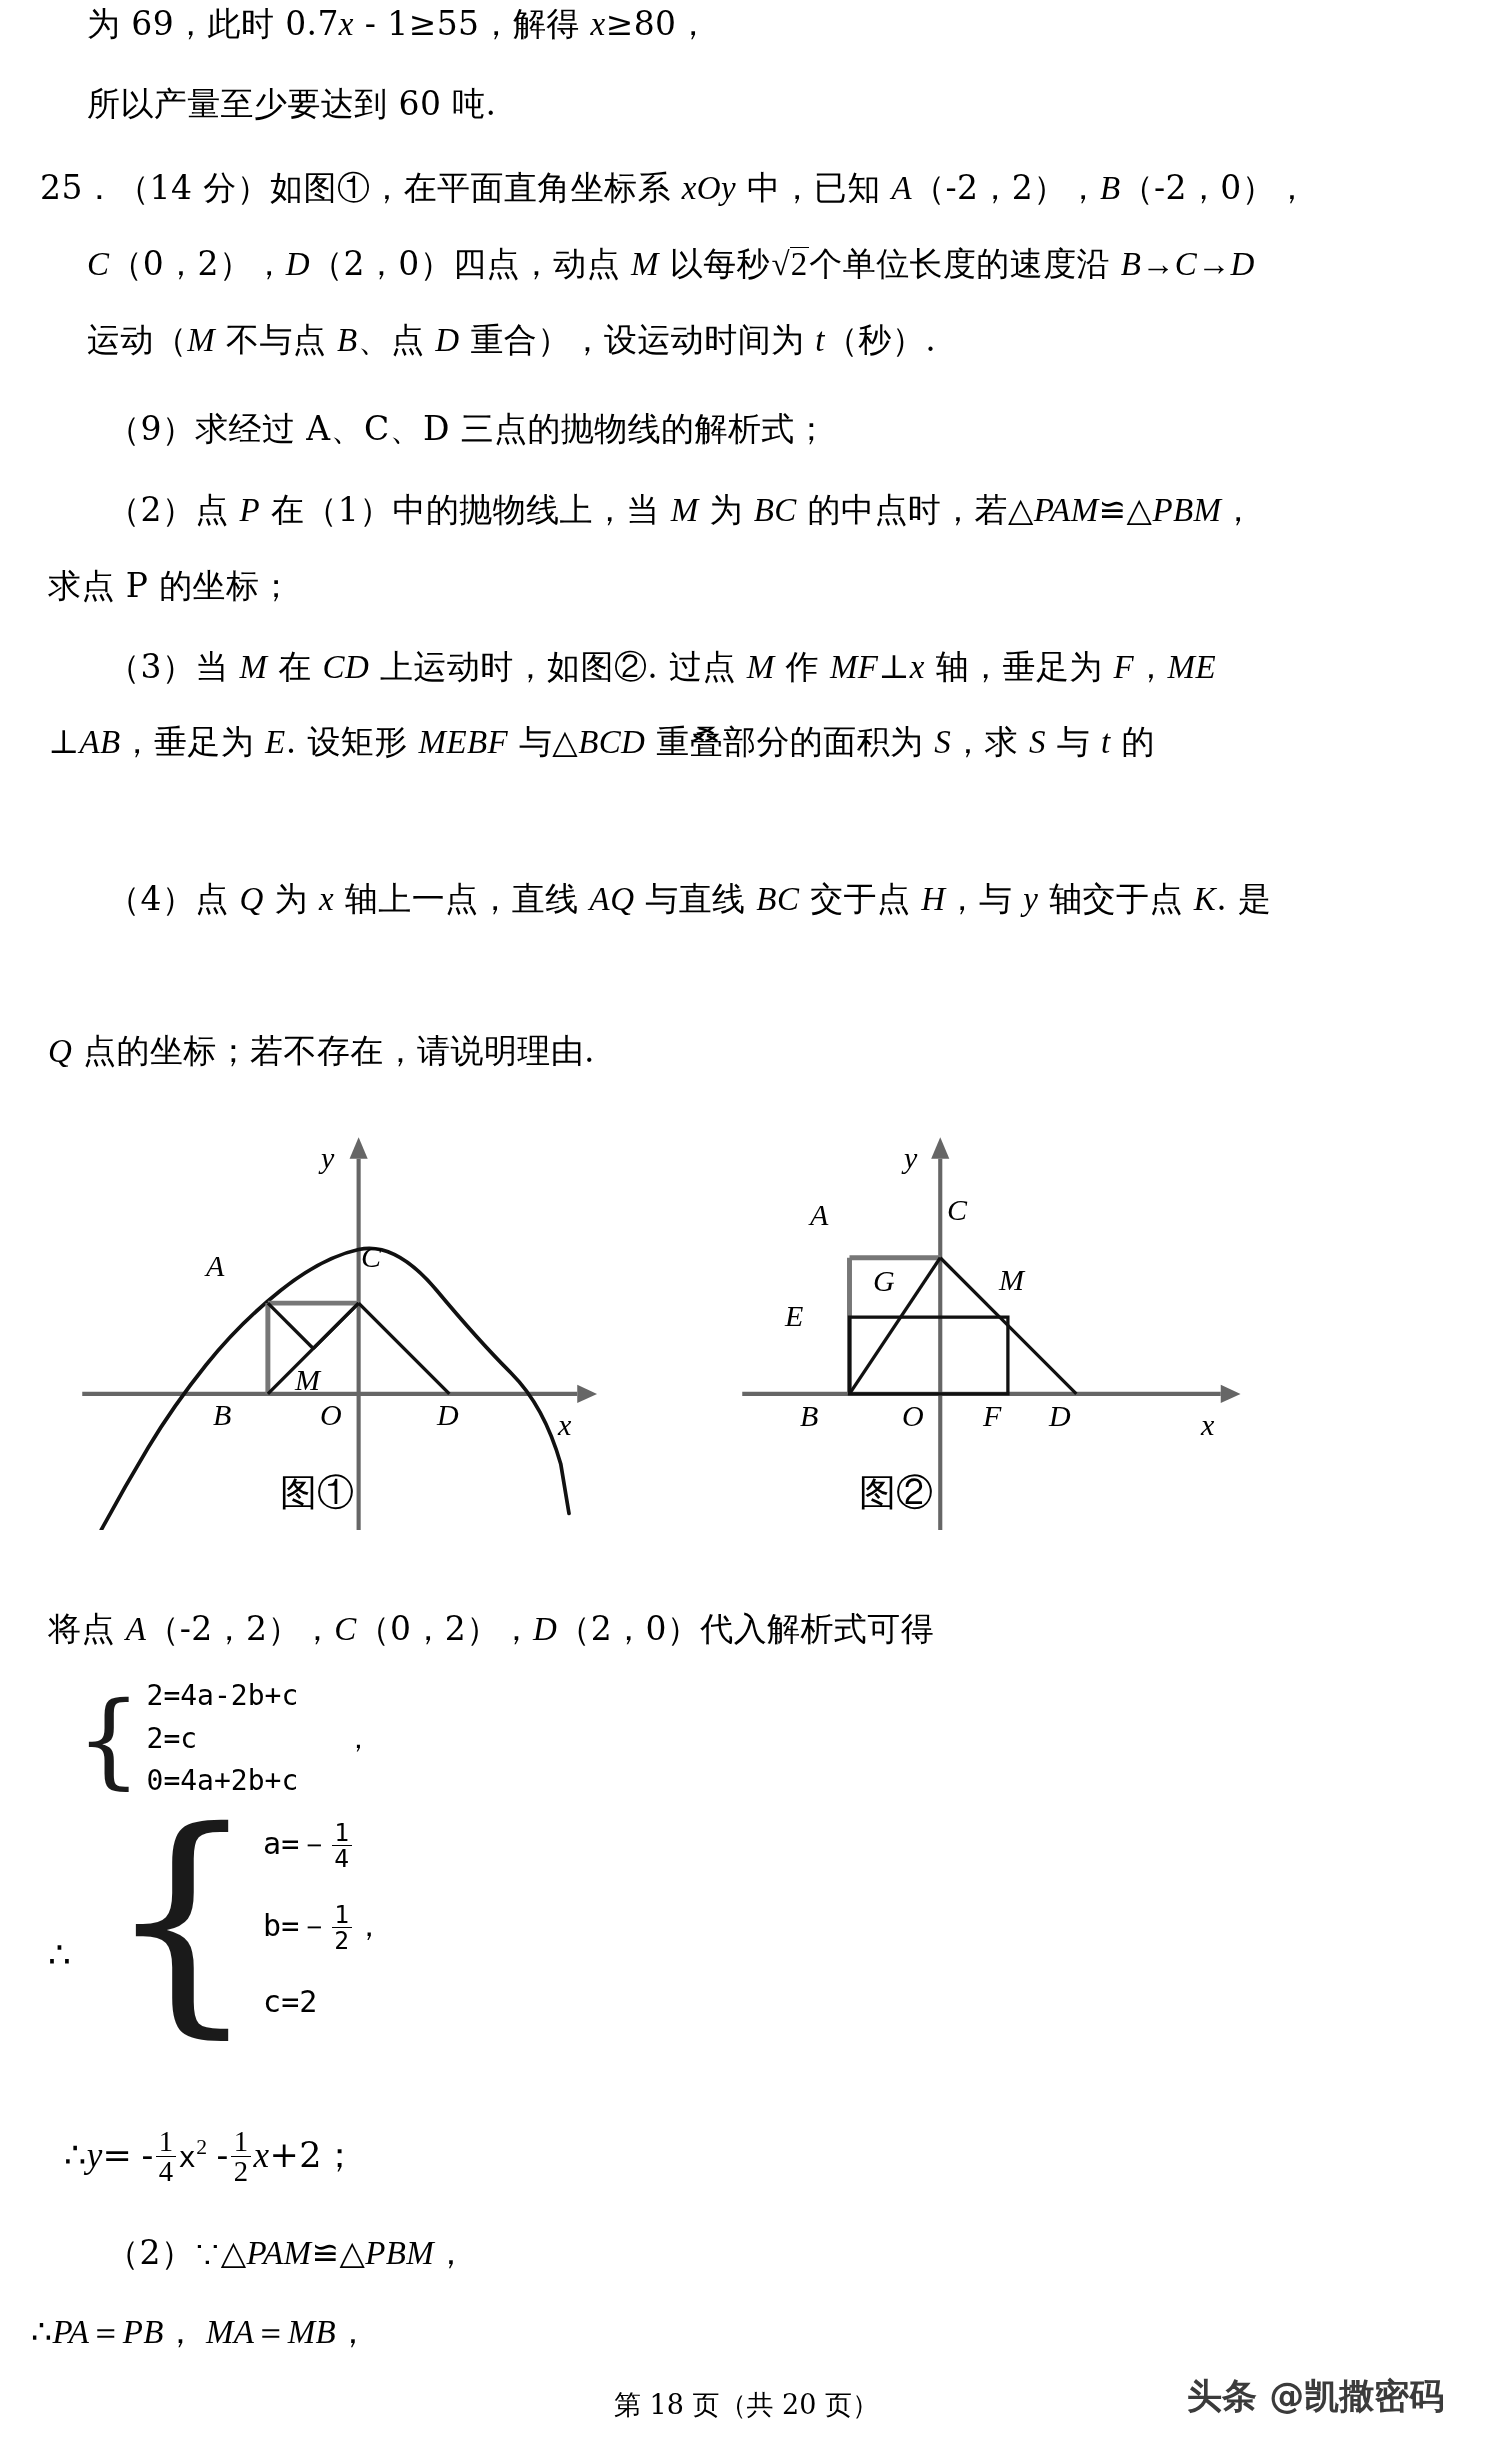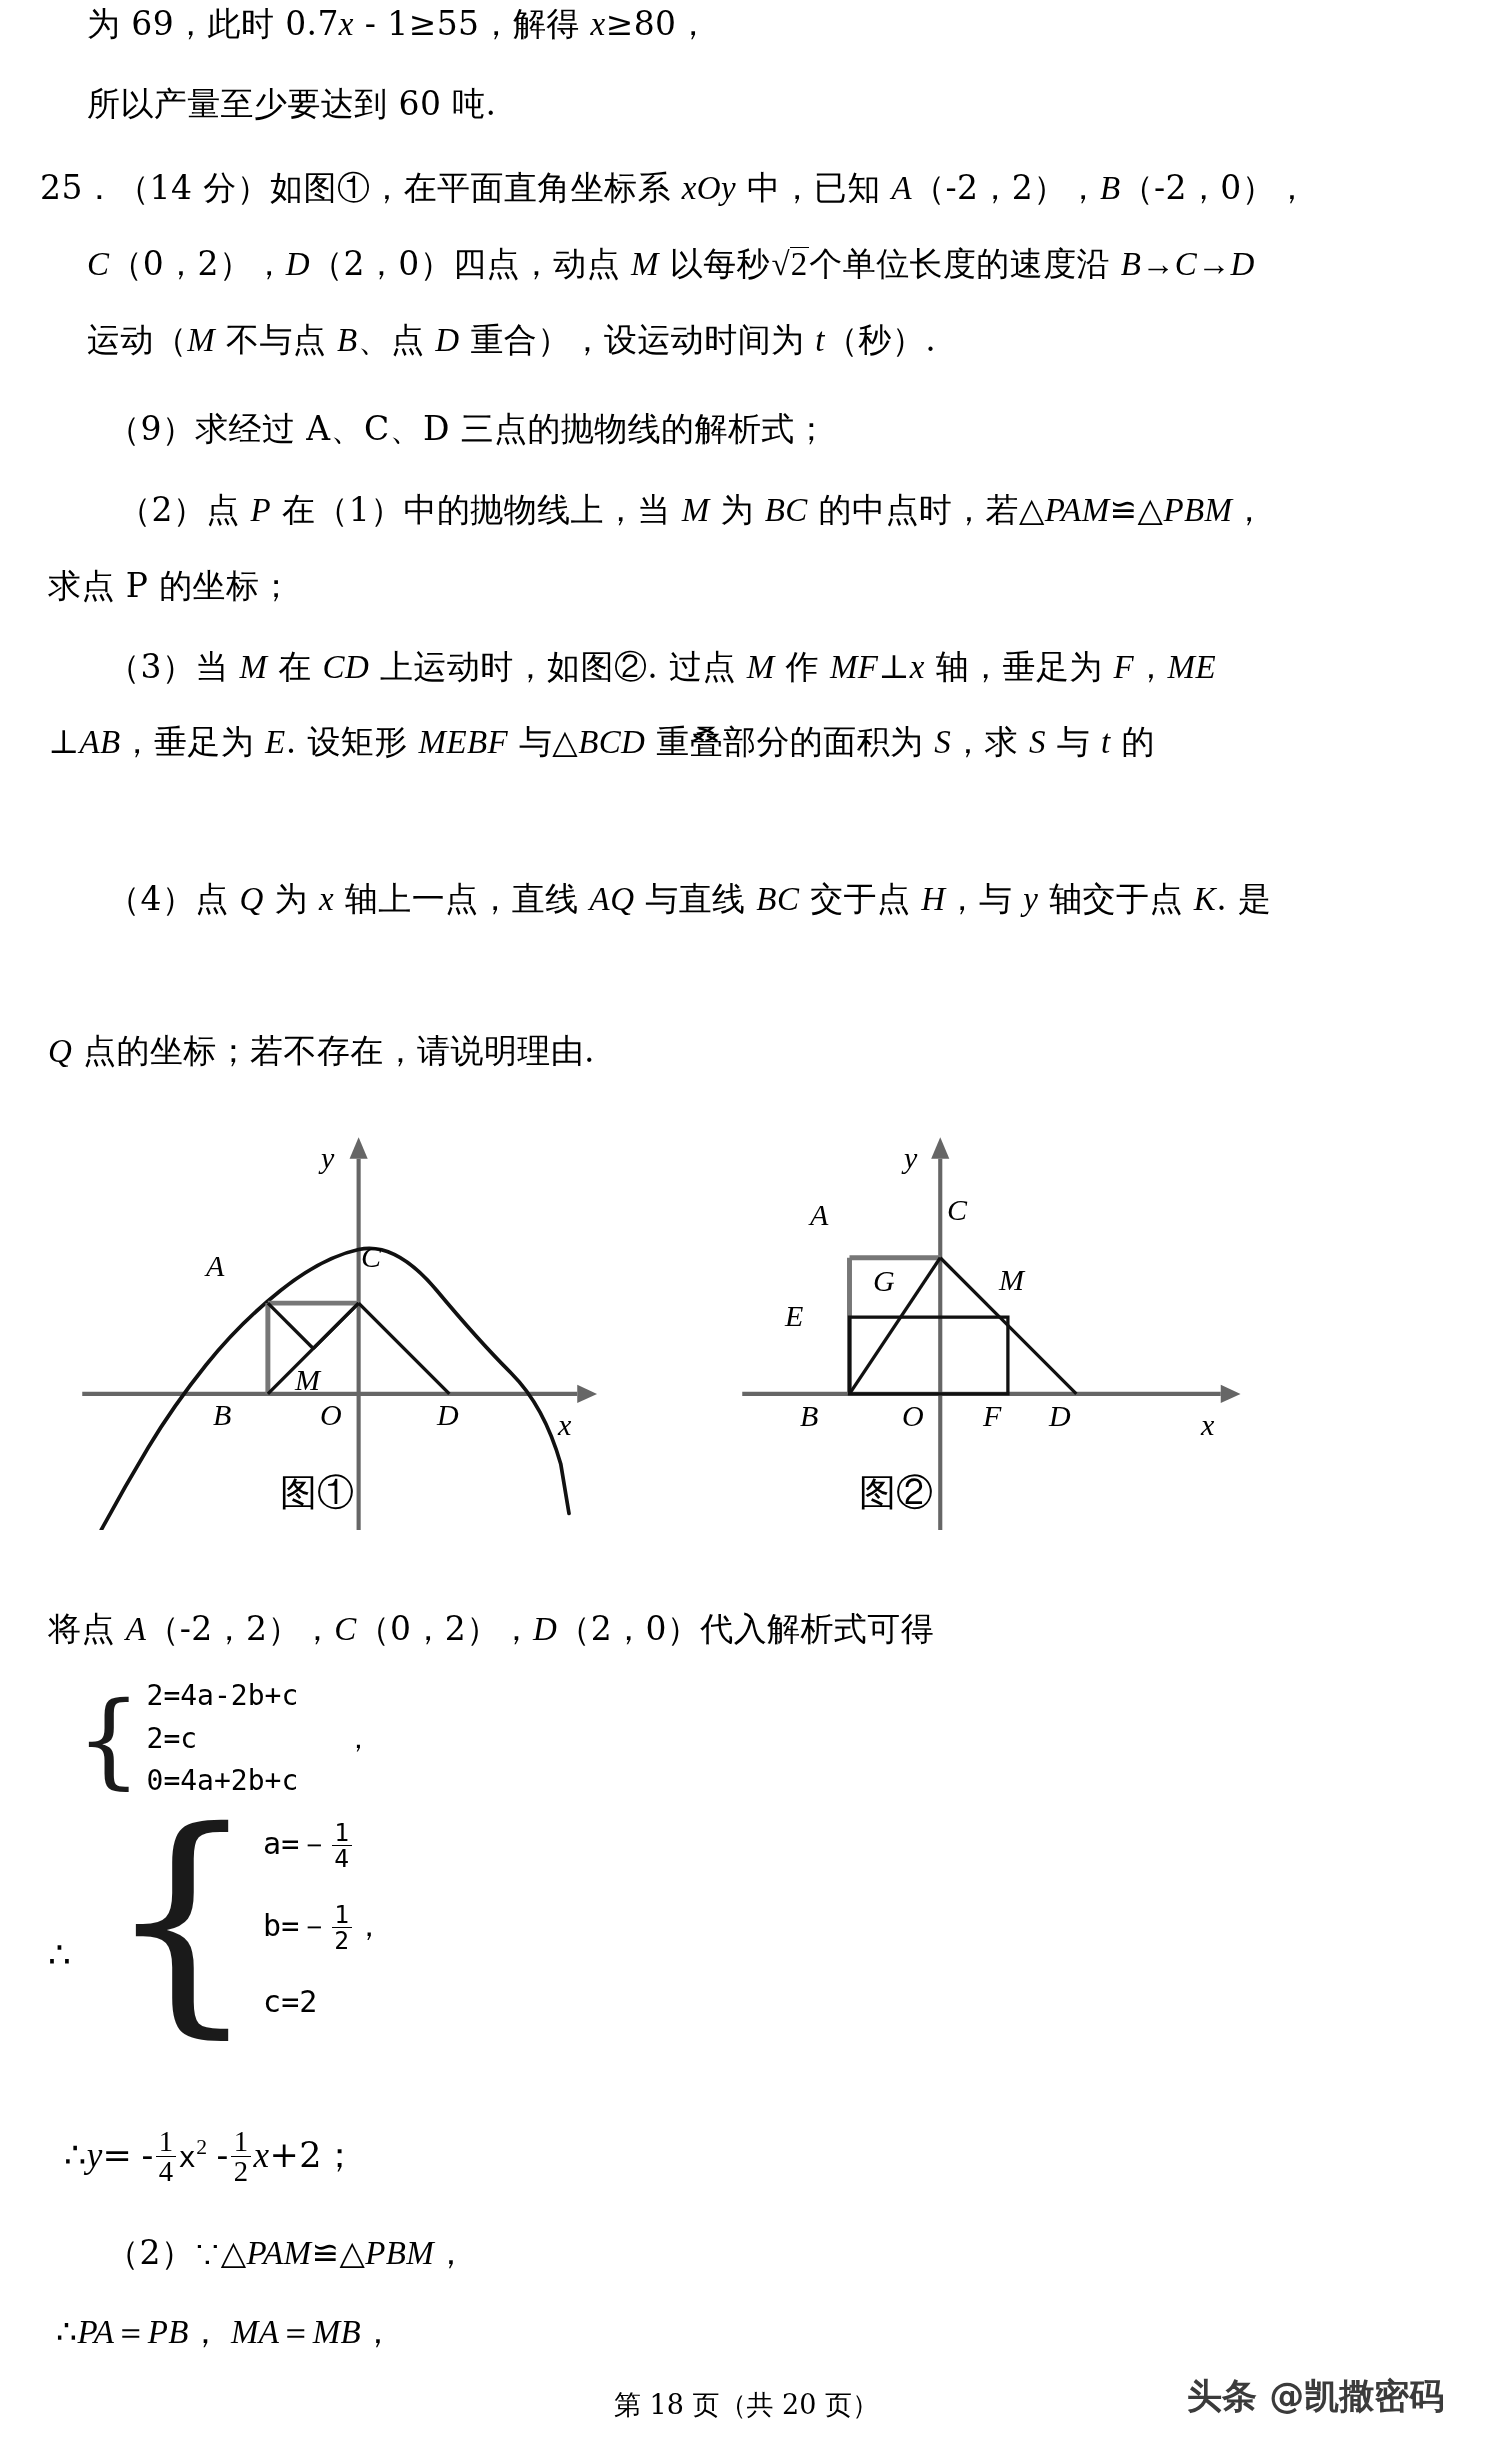--- a/index.html
+++ b/index.html
@@ -133,21 +133,21 @@
   <div class="line" style="left:87px; top:247px;">
     <span class="it">C</span><span class="cn">（0，2），</span><span class="it">D</span><span class="cn">（2，0）四点，动点 </span><span class="it">M</span><span class="cn"> 以每秒</span><span class="sqrt">√<span class="radicand">2</span></span><span class="cn">个单位长度的速度沿 </span><span class="it">B→C→D</span>
   </div>
 
   <div class="line" style="left:87px; top:323px;">
     <span class="cn">运动（</span><span class="it">M</span><span class="cn"> 不与点 </span><span class="it">B</span><span class="cn">、点 </span><span class="it">D</span><span class="cn"> 重合），设运动时间为 </span><span class="it">t</span><span class="cn">（秒）.</span>
   </div>
 
   <div class="line cn" style="left:107px; top:412px;">（9）求经过 A、C、D 三点的抛物线的解析式；</div>
 
-  <div class="line" style="left:107px; top:493px;margin-left:11px;">
+  <div class="line" style="left:107px; top:493px;">
     <span class="cn">（2）点 </span><span class="it">P</span><span class="cn"> 在（1）中的抛物线上，当 </span><span class="it">M</span><span class="cn"> 为 </span><span class="it">BC</span><span class="cn"> 的中点时，若△</span><span class="it">PAM</span><span class="cn">≌△</span><span class="it">PBM</span><span class="cn">，</span>
   </div>
 
   <div class="line cn" style="left:48px; top:569px;">求点 P 的坐标；</div>
 
   <div class="line" style="left:107px; top:650px;">
     <span class="cn">（3）当 </span><span class="it">M</span><span class="cn"> 在 </span><span class="it">CD</span><span class="cn"> 上运动时，如图②. 过点 </span><span class="it">M</span><span class="cn"> 作 </span><span class="it">MF</span><span class="cn">⊥</span><span class="it">x</span><span class="cn"> 轴，垂足为 </span><span class="it">F</span><span class="cn">，</span><span class="it">ME</span>
   </div>
 
   <div class="line" style="left:48px; top:725px;">
@@ -264,21 +264,21 @@
   </div>
 
   <div class="line" style="left:64px; top:2127px; font-size:35px;">
     <span class="cn">∴</span><span class="it">y</span><span class="cn">=</span>&nbsp;<span class="cn">-</span><span class="frac"><span class="num">1</span><span class="den">4</span></span><span style="font-family:'DejaVu Sans Mono', monospace; font-size:0.82em;">x</span><span class="sup">2</span>&nbsp;<span class="cn">-</span><span class="frac"><span class="num">1</span><span class="den">2</span></span><span class="it">x</span><span class="cn">+2；</span>
   </div>
 
   <div class="line" style="left:106px; top:2236px;">
     <span class="cn">（2）∵△</span><span class="it">PAM</span><span class="cn">≌△</span><span class="it">PBM</span><span class="cn">，</span>
   </div>
 
-  <div class="line" style="left:56px; top:2315px;">
+  <div class="line" style="left:31px; top:2315px;">
     <span class="cn">∴</span><span class="it">PA</span><span class="cn">＝</span><span class="it">PB</span><span class="cn">，</span>&nbsp;<span class="it">MA</span><span class="cn">＝</span><span class="it">MB</span><span class="cn">，</span>
   </div>
 
   <div class="footer" style="left:614px; top:2387px;">第 18 页（共 20 页）</div>
   <div class="watermark" style="left:1187px; top:2373px;">头条 @凯撒密码</div>
 
 </div>
 
 
 </body></html>

